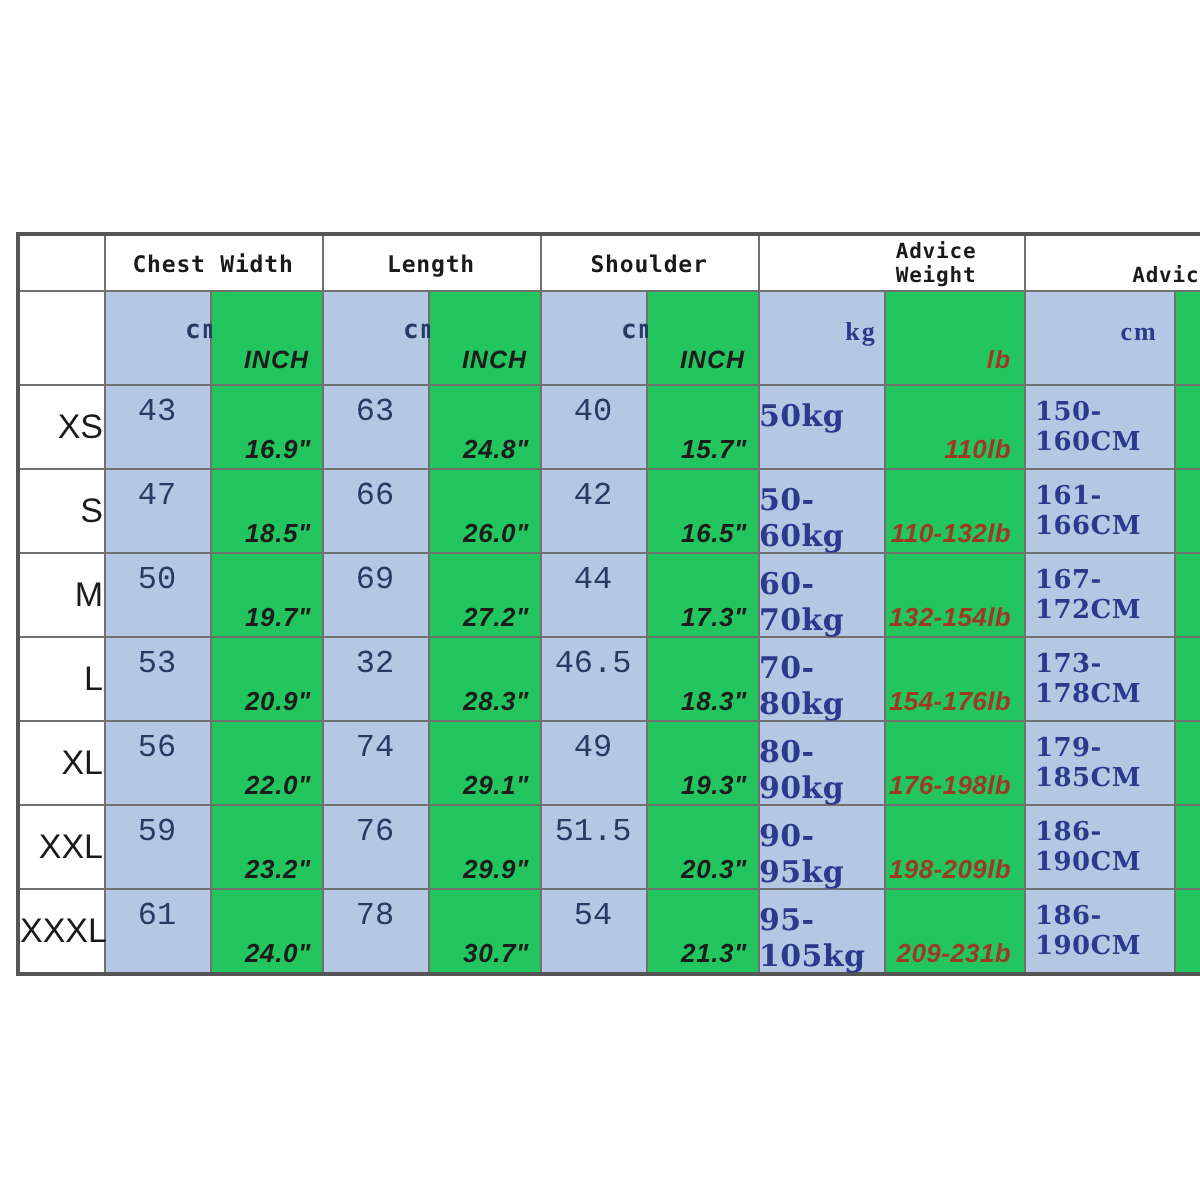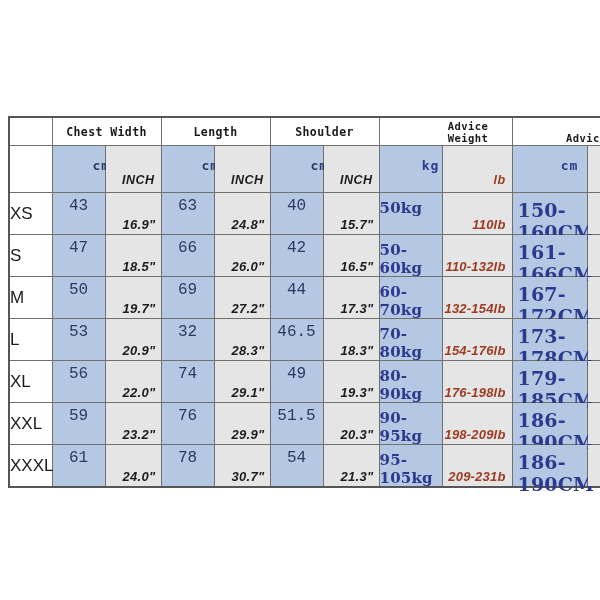--- a/index.html
+++ b/index.html
@@ -62,21 +62,21 @@
     padding-bottom: 1px;
     font-size: 10.5px;
     padding-left: 45px;
   }
 
   
   tr.unit-head td {
     height: 46px;
   }
   td.blue  { background: #b4c7e3; }
-  td.peach { background: #e5e5e5; margin-top: 40px; }
+  td.peach { background: #22c55e; margin-top: 40px; }
   td.white { background: #ffffff; }
 
   .unit-cm {
     position: absolute;
     left: 0; right: 0;
     top: 12px;
     text-align: center;
     font-family: "DejaVu Sans Mono", monospace;
     font-weight: bold;
     font-size: 13px;
@@ -89,31 +89,31 @@
     right: 6px;
     bottom: 5px;
     font-family: "Liberation Sans", sans-serif;
     font-style: italic;
     font-weight: bold;
     font-size: 12.5px;
     color: #1c1c1c;
     letter-spacing: 0.5px;
   }
   .unit-in.redish { color: #9c3b22; }
-  .unit-cm.bluish { color: #2b3a8c; }
+  .unit-cm.bluish { color: #2b3a8c; font-family: Liberation Serif, serif; }
 
   
   tr.data-row td { height: 41px; }
 
   .size-label {
     position: absolute;
     left: 0; right: 0;
     top: 50%;
     transform: translateY(-50%);
-    text-align: left;
+    text-align: right;
     font-family: "Liberation Sans", sans-serif;
     font-size: 17px;
     color: #1a1a1a;
   }
   .val-cm {
     position: absolute;
     left: 0; right: 0;
     top: 4px;
     text-align: center;
     font-family: Liberation Mono, monospace;
@@ -152,21 +152,21 @@
     font-size: 13px;
     color: #9c3b22;
     letter-spacing: 0.2px;
   }
   .val-hcm {
     position: absolute;
     left: 5px;
     top: 6px;
     font-family: "DejaVu Serif", serif;
     font-weight: bold;
-    font-size: 19px;
+    font-size: 13px;
     color: #2b3a8c;
     letter-spacing: 0.2px;
   }
 </style>
 </head>
 <body>
 
 <div id="chart-wrap">
   <table class="size-chart">
     <colgroup>

